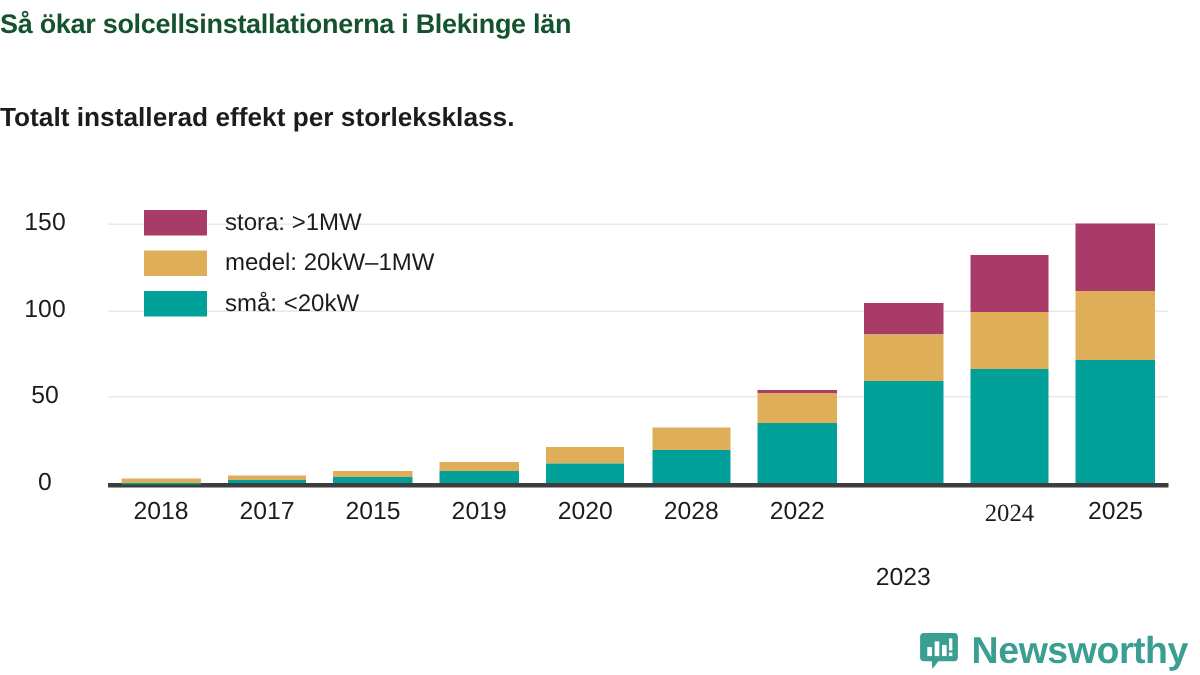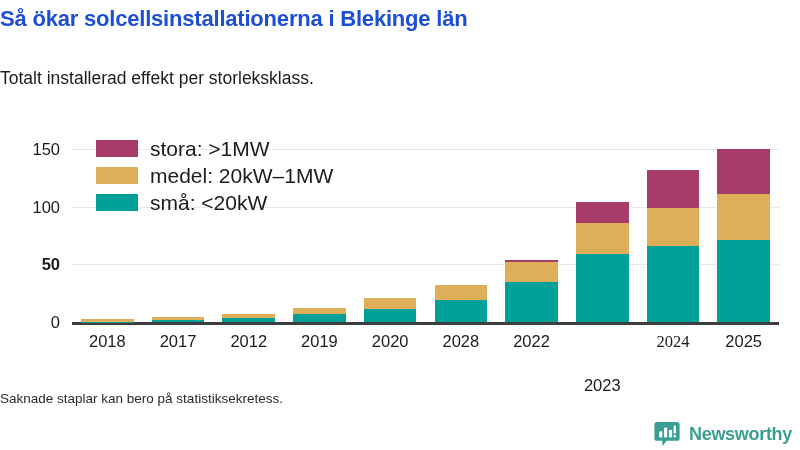--- a/index.html
+++ b/index.html
@@ -21,32 +21,32 @@
     width: 800px;
     height: 450px;
     box-sizing: border-box;
   }
 
   
   .title {
     position: absolute;
     left: 0px;
     top: 6px;
-    font-size: 22px;
+    font-size: 18px;
     font-weight: bold;
     letter-spacing: -0.2px;
-    color: #1d4ed8;
+    color: #14532d;
     white-space: nowrap;
   }
   .subtitle {
     position: absolute;
     left: 0px;
     top: 68px;
     font-size: 17.5px;
-    font-weight: normal;
+    font-weight: bold;
     color: #1c1c1c;
     white-space: nowrap;
   }
 
   
   .plot {
     position: absolute;
     left: 72px;
     top: 140px;
     width: 707px;
@@ -67,21 +67,21 @@
     background: #3d3d3d;
     bottom: -2.5px;
   }
   .ytick {
     position: absolute;
     right: 712px;
     transform: translateY(-50%);
     font-size: 16.5px;
     color: #1c1c1c;
     white-space: nowrap;
-    text-align: right;
+    text-align: center;
     width: 60px;
   }
 
   
   .bars {
     position: absolute;
     left: 0;
     top: 0;
     width: 100%;
     height: 100%;
@@ -118,21 +118,21 @@
     height: 25px;
     margin-bottom: 2px;
   }
   .legend-swatch {
     width: 42px;
     height: 17px;
     flex: 0 0 auto;
   }
   .legend-label {
     margin-left: 12px;
-    font-size: 21px;
+    font-size: 16px;
     color: #1c1c1c;
     white-space: nowrap;
   }
 
   
   .footnote {
     position: absolute;
     left: 0px;
     top: 391px;
     font-size: 13.5px;
@@ -149,21 +149,21 @@
     height: 30px;
   }
   .logo-mark {
     position: relative;
     width: 26px;
     height: 26px;
     flex: 0 0 auto;
   }
   .logo-word {
     margin-left: 9px;
-    font-size: 18px;
+    font-size: 25px;
     font-weight: bold;
     color: #3a9e92;
     letter-spacing: -0.3px;
     white-space: nowrap;
   }
 </style>
 </head>
 <body>
 
 <div class="chart-page">
@@ -221,28 +221,28 @@
         <div class="bar-group" style="left: 645.314px; width: 52.6715px;">
           <div class="seg" style="height: 81.7848px; background: rgb(1, 160, 153);"></div>
           <div class="seg" style="height: 46.0759px; background: rgb(223, 174, 88);"></div>
           <div class="seg" style="height: 44.9241px; background: rgb(169, 59, 104);"></div>
         </div>
       </div>
   </div>
 
   <div id="yticks">
       <div class="ytick" style="position: absolute; left: 0px; width: 60px; top: 322px;">0</div>
-      <div class="ytick" style="position: absolute; left: 0px; width: 60px; top: 264.405px; font-weight: bold;">50</div>
+      <div class="ytick" style="position: absolute; left: 0px; width: 60px; top: 264.405px;">50</div>
       <div class="ytick" style="position: absolute; left: 0px; width: 60px; top: 206.81px;">100</div>
       <div class="ytick" style="position: absolute; left: 0px; width: 60px; top: 149.215px;">150</div>
     </div>
   <div id="xticks">
       <div class="xtick" style="left: 72px; width: 70.7px;">2018</div>
       <div class="xtick" style="left: 142.7px; width: 70.7px;">2017</div>
-      <div class="xtick" style="left: 213.4px; width: 70.7px;">2012</div>
+      <div class="xtick" style="left: 213.4px; width: 70.7px;">2015</div>
       <div class="xtick" style="left: 284.1px; width: 70.7px;">2019</div>
       <div class="xtick" style="left: 354.8px; width: 70.7px;">2020</div>
       <div class="xtick" style="left: 425.5px; width: 70.7px;">2028</div>
       <div class="xtick" style="left: 496.2px; width: 70.7px; text-align: center;">2022</div>
       <div class="xtick" style="left: 566.9px; width: 70.7px; margin-top: 44px;">2023</div>
       <div class="xtick" style="left: 637.6px; width: 70.7px; font-family: Liberation Serif, serif;">2024</div>
       <div class="xtick" style="left: 708.3px; width: 70.7px;">2025</div>
     </div>
 
   <div class="legend">
@@ -253,21 +253,20 @@
     <div class="legend-row">
       <span class="legend-swatch" id="sw1" style="background: rgb(223, 174, 88);"></span>
       <span class="legend-label">medel: 20kW–1MW</span>
     </div>
     <div class="legend-row">
       <span class="legend-swatch" id="sw2" style="background: rgb(1, 160, 153);"></span>
       <span class="legend-label">små: &lt;20kW</span>
     </div>
   </div>
 
-  <div class="footnote">Saknade staplar kan bero på statistiksekretess.</div>
 
   <div class="logo">
     <span class="logo-mark">
       <svg width="26" height="26" viewBox="0 0 26 26" xmlns="http://www.w3.org/2000/svg">
         <path d="M3 1 H23 A2.6 2.6 0 0 1 25.6 3.6 V17.2 A2.6 2.6 0 0 1 23 19.8 H12.6 L8.6 25 L8.2 19.8 H3 A2.6 2.6 0 0 1 0.4 17.2 V3.6 A2.6 2.6 0 0 1 3 1 Z" fill="#3a9e92"></path>
         <rect x="5.2" y="10.4" width="3.1" height="6.0" fill="#ffffff"></rect>
         <rect x="10.1" y="6.6" width="3.1" height="9.8" fill="#ffffff"></rect>
         <rect x="15.0" y="9.0" width="3.1" height="7.4" fill="#ffffff"></rect>
         <rect x="19.7" y="4.6" width="2.2" height="8.0" fill="#ffffff"></rect>
         <rect x="19.7" y="14.0" width="2.2" height="2.4" fill="#ffffff"></rect>

